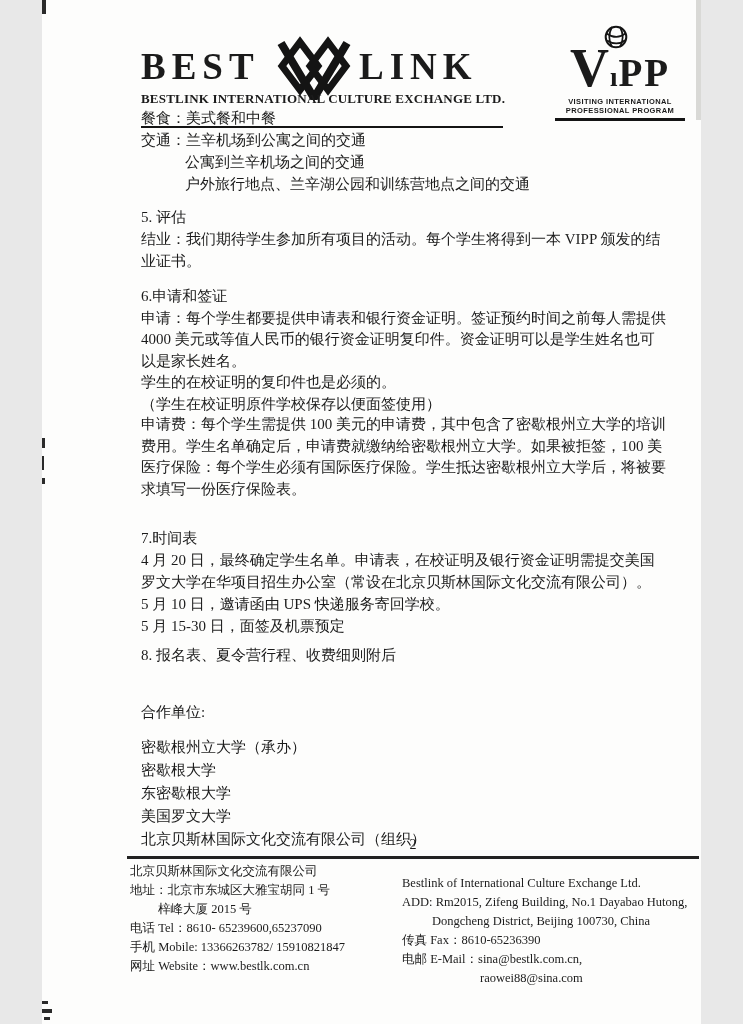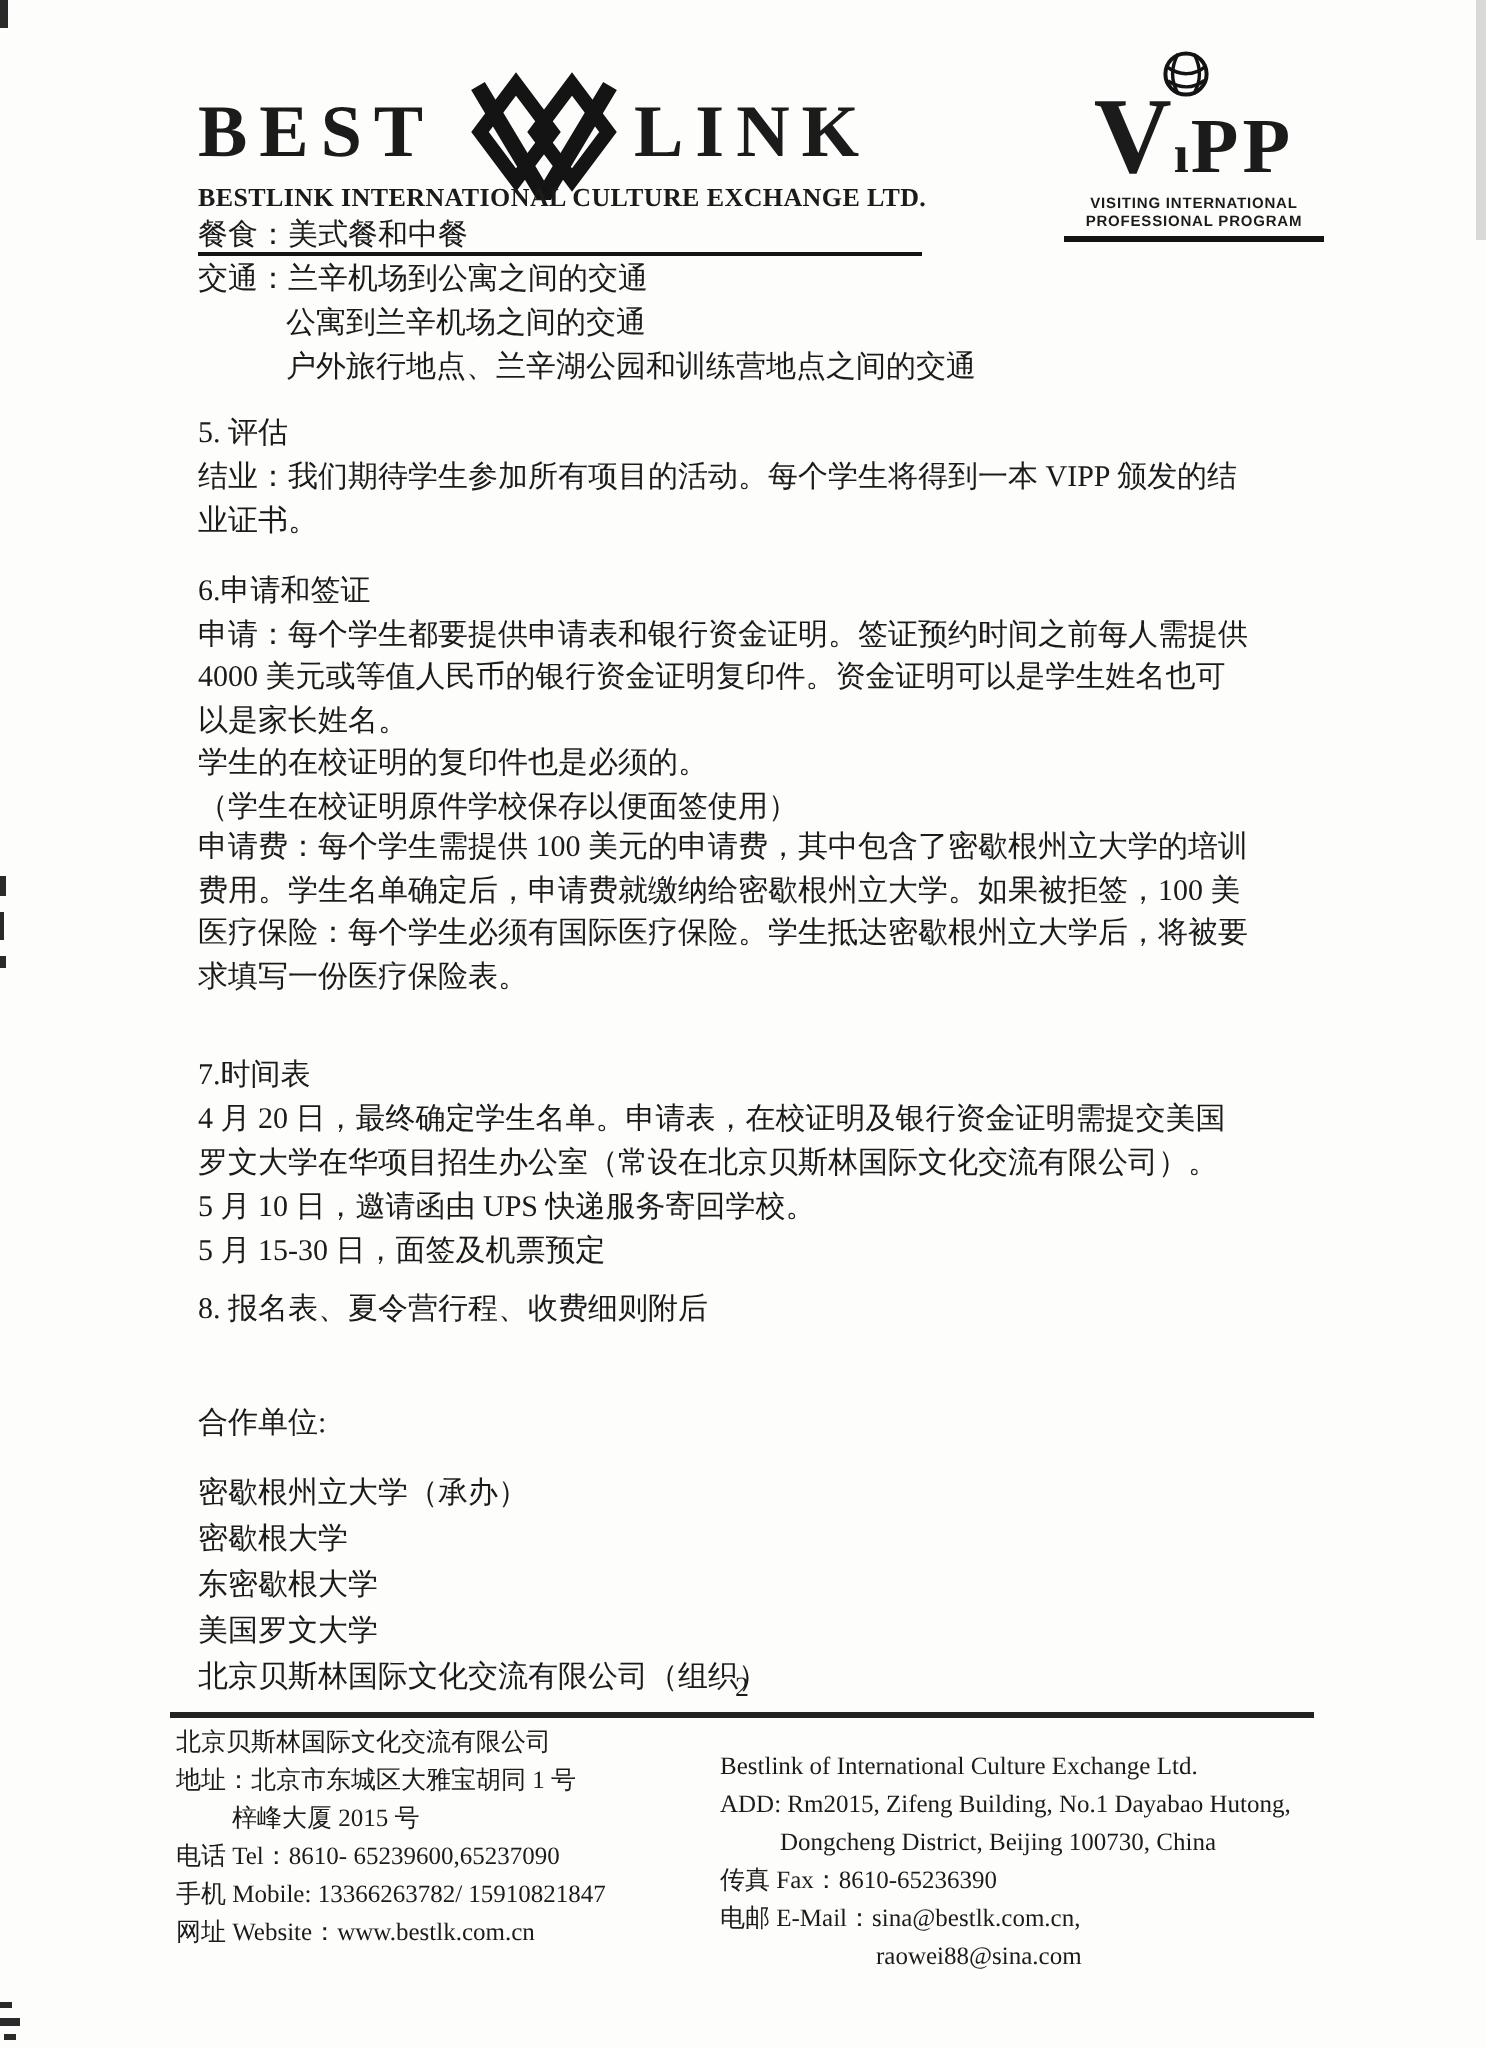--- a/index.html
+++ b/index.html
@@ -1,31 +1,31 @@
 <!DOCTYPE html>
 <html><head>
 <meta charset="utf-8">
 <style>
   html,body { margin:0; padding:0; background:#e8e8e8; }
   .page {
-    position:relative; width:743px; height:1024px; margin:0 auto;
+    position:relative; width:659px; height:1024px; margin:0 auto;
     background:#fdfdfc; overflow:hidden;
     font-family:"Liberation Serif","DejaVu Serif",serif;
     color:#1b1b1b;
   }
   
   .bl-best { position:absolute; left:99px; top:48px; font-size:37px; font-weight:bold; letter-spacing:6px; line-height:1; }
   .bl-mark { position:absolute; left:233px; top:36px; }
   .bl-link { position:absolute; left:317px; top:48px; font-size:37px; font-weight:bold; letter-spacing:6px; line-height:1; }
   .company-line {
     position:absolute; left:99px; top:91px; width:362px;
     font-size:13px; font-weight:bold; letter-spacing:0.2px;
     border-bottom:2.5px solid #141414; padding-bottom:19px; white-space:nowrap;
   }
-  .vipp { position:absolute; left:532px; top:40px; width:130px; text-align:center; }
+  .vipp { position:absolute; left:513px; top:40px; width:130px; text-align:center; }
   .vipp-row { position:relative; height:56px; line-height:56px; white-space:nowrap; }
   .vipp-v  { font-size:54px; font-weight:bold; }
   .vipp-i  { position:relative; display:inline-block; font-size:27px; font-weight:bold; margin:0 1px; }
   .vipp-i .globe { position:absolute; left:-6px; top:-37px; }
   .vipp-pp { font-size:39px; font-weight:bold; letter-spacing:2px; }
   .vipp-tagline {
     margin-top:2px; font-family:"Liberation Sans","DejaVu Sans",sans-serif;
     font-size:7.5px; font-weight:bold; letter-spacing:0.4px; line-height:8.5px;
     border-bottom:3px solid #141414; padding-bottom:3px;
   }

